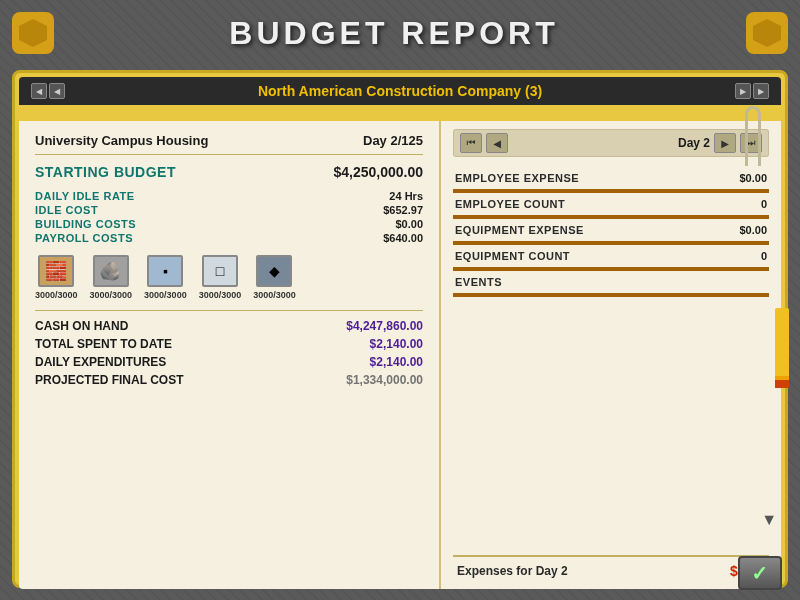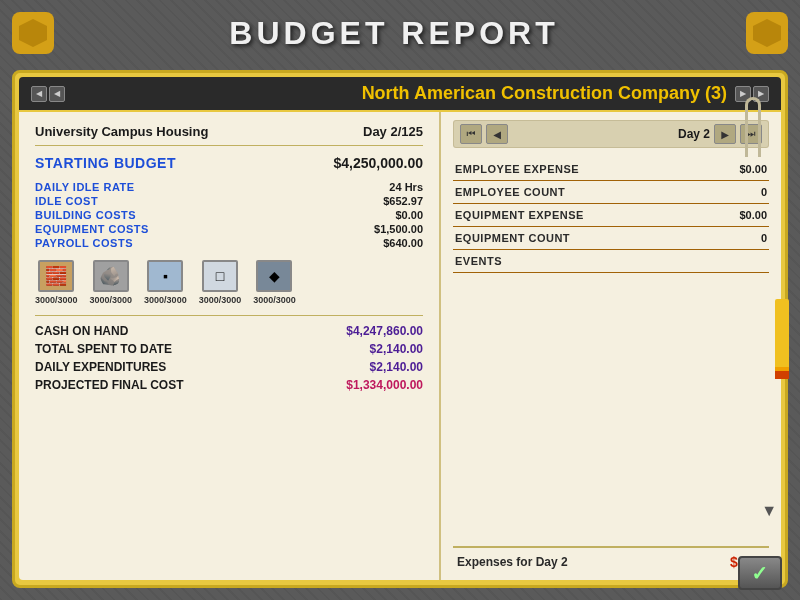--- a/index.html
+++ b/index.html
@@ -104,29 +104,29 @@
       align-items: center;
       justify-content: center;
       cursor: pointer;
       font-size: 8px;
       color: #ccc;
     }
 
     .company-name {
       color: #f0c000;
       font-weight: bold;
-      font-size: 18px;
+      font-size: 14px;
       flex: 1;
-      text-align: right;
+      text-align: center;
     }
 
     
     .content-area {
       background: #f5f0e0;
-      margin-top: 2px;
+      margin-top: 16px;
       border-radius: 0 0 4px 4px;
       display: flex;
       height: calc(100% - 36px);
     }
 
     
     .left-panel {
       flex: 1;
       padding: 12px 16px;
       border-right: 2px solid #d0c080;
@@ -156,21 +156,21 @@
       padding: 1px 0;
     }
 
     .budget-row.title-row {
       margin-bottom: 8px;
     }
 
     .budget-row .label {
       font-size: 11px;
       font-weight: bold;
-      color: #1d4ed8;
+      color: #0f766e;
       text-transform: uppercase;
       letter-spacing: 0.5px;
     }
 
     .budget-row.title-row .label {
       font-size: 14px;
       font-weight: 900;
     }
 
     .budget-row.title-row .value {
@@ -258,21 +258,21 @@
       text-transform: uppercase;
     }
 
     .summary-row .value {
       font-size: 12px;
       font-weight: 900;
       color: #4c1d95;
     }
 
     .summary-row .value.red {
-      color: #be185d;
+      color: #737373;
     }
 
     
     .right-panel {
       width: 340px;
       padding: 8px 12px;
       display: flex;
       flex-direction: column;
       position: relative;
     }
@@ -314,21 +314,21 @@
     
     .expense-section {
       flex: 1;
     }
 
     .expense-row {
       display: flex;
       justify-content: space-between;
       align-items: center;
       padding: 5px 2px;
-      border-bottom: 1px solid #a16207;
+      border-bottom: 4px solid #a16207;
     }
 
     .expense-row .label {
       font-size: 11px;
       font-weight: bold;
       text-transform: uppercase;
       color: #2a2a2a;
       letter-spacing: 0.5px;
     }
 
@@ -471,24 +471,20 @@
         </div>
         <div class="budget-row">
           <span class="label">IDLE COST</span>
           <span class="value">$652.97</span>
         </div>
         <div class="budget-row">
           <span class="label">BUILDING COSTS</span>
           <span class="value">$0.00</span>
         </div>
         <div class="budget-row">
-          <span class="label">EQUIPMENT COSTS</span>
-          <span class="value">$1,500.00</span>
-        </div>
-        <div class="budget-row">
           <span class="label">PAYROLL COSTS</span>
           <span class="value">$640.00</span>
         </div>
       </div>
 
       <div class="resource-icons">
         <div class="resource-icon">
           <div class="resource-icon-img" style="background:#c8a060;">🧱</div>
           <span class="resource-count">3000/3000</span>
         </div>

